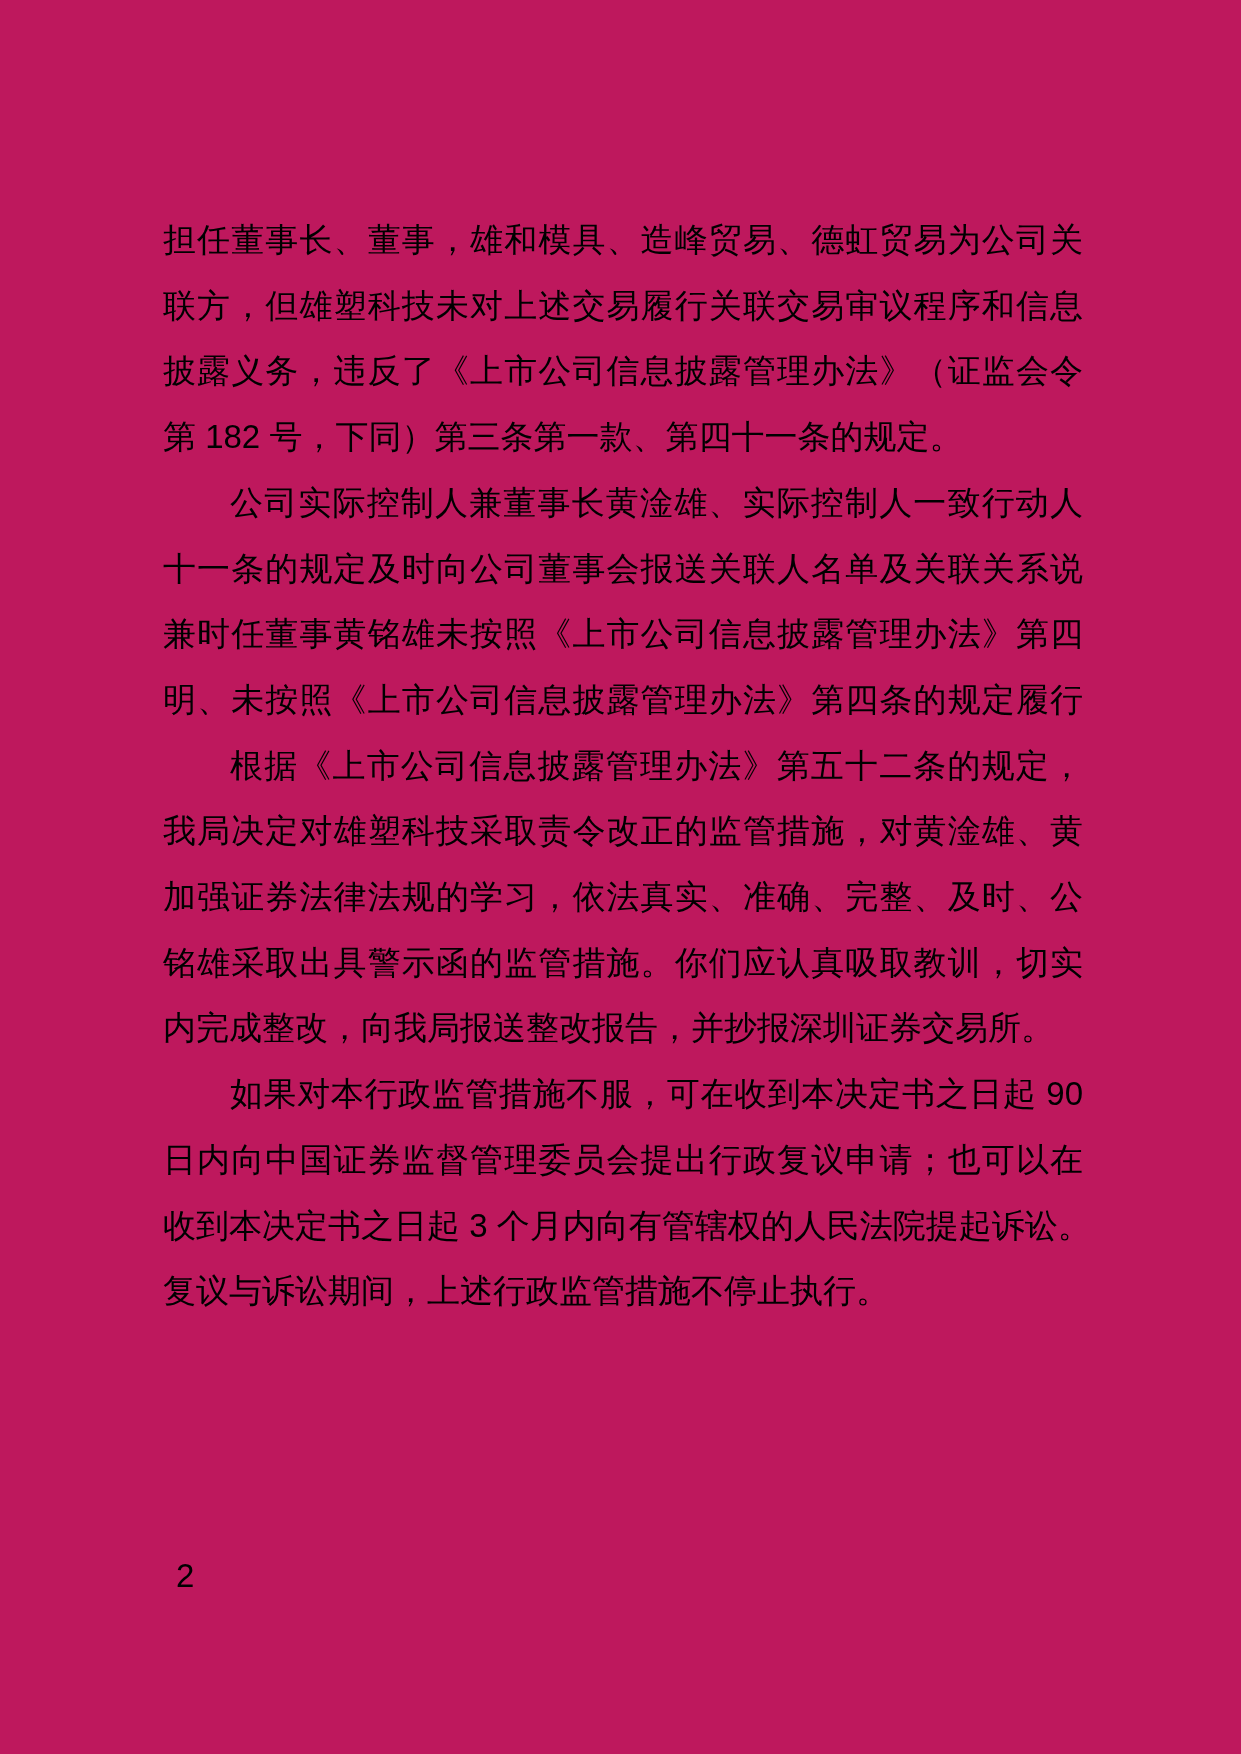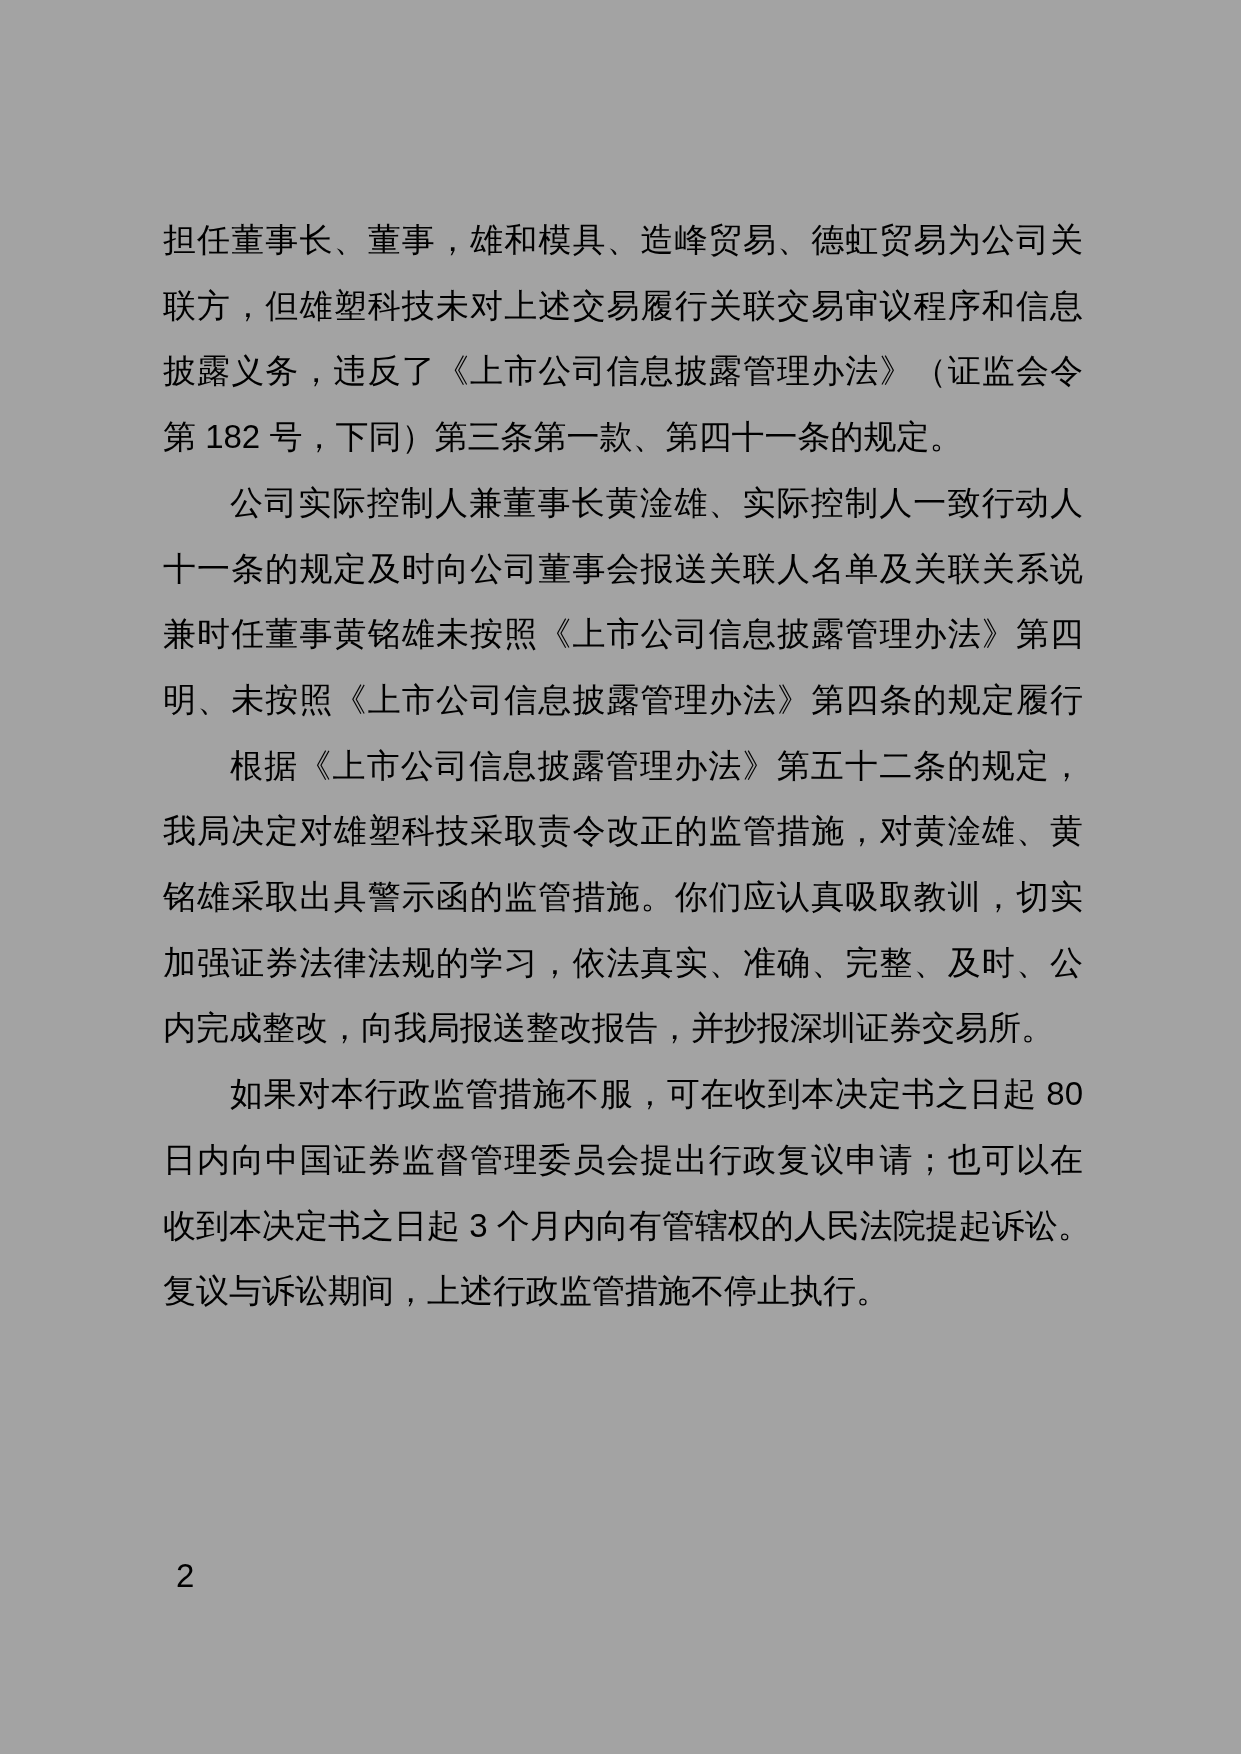--- a/index.html
+++ b/index.html
@@ -4,21 +4,21 @@
 <style>
   html, body {
     margin: 0;
     padding: 0;
     background: #ffffff;
   }
   .page {
     position: relative;
     width: 1241px;
     height: 1754px;
-    background: #a3a3a3;
+    background: #be185d;
     font-family: "Liberation Sans", sans-serif;
     color: #000000;
     overflow: hidden;
   }
   .content {
     position: absolute;
     left: 163px;
     top: 207px;
     width: 920px;
   }
@@ -65,27 +65,27 @@
     <div class="para">
       <div class="line indent">公司实际控制人兼董事长黄淦雄、实际控制人一致行动人</div>
       <div class="line">十一条的规定及时向公司董事会报送关联人名单及关联关系说</div>
       <div class="line">兼时任董事黄铭雄未按照《上市公司信息披露管理办法》第四</div>
       <div class="line">明、未按照《上市公司信息披露管理办法》第四条的规定履行</div>
     </div>
 
     <div class="para">
       <div class="line indent">根据《上市公司信息披露管理办法》第五十二条的规定，</div>
       <div class="line">我局决定对雄塑科技采取责令改正的监管措施，对黄淦雄、黄</div>
+      <div class="line">加强证券法律法规的学习，依法真实、准确、完整、及时、公</div>
       <div class="line">铭雄采取出具警示函的监管措施。你们应认真吸取教训，切实</div>
-      <div class="line">加强证券法律法规的学习，依法真实、准确、完整、及时、公</div>
       <div class="line end">内完成整改，向我局报送整改报告，并抄报深圳证券交易所。</div>
     </div>
 
     <div class="para">
-      <div class="line indent">如果对本行政监管措施不服，可在收到本决定书之日起 80</div>
+      <div class="line indent">如果对本行政监管措施不服，可在收到本决定书之日起 90</div>
       <div class="line">日内向中国证券监督管理委员会提出行政复议申请；也可以在</div>
       <div class="line">收到本决定书之日起 3 个月内向有管辖权的人民法院提起诉讼。</div>
       <div class="line end">复议与诉讼期间，上述行政监管措施不停止执行。</div>
     </div>
 
   </div>
 
   <div class="pagenum">2</div>
 </div>
 

